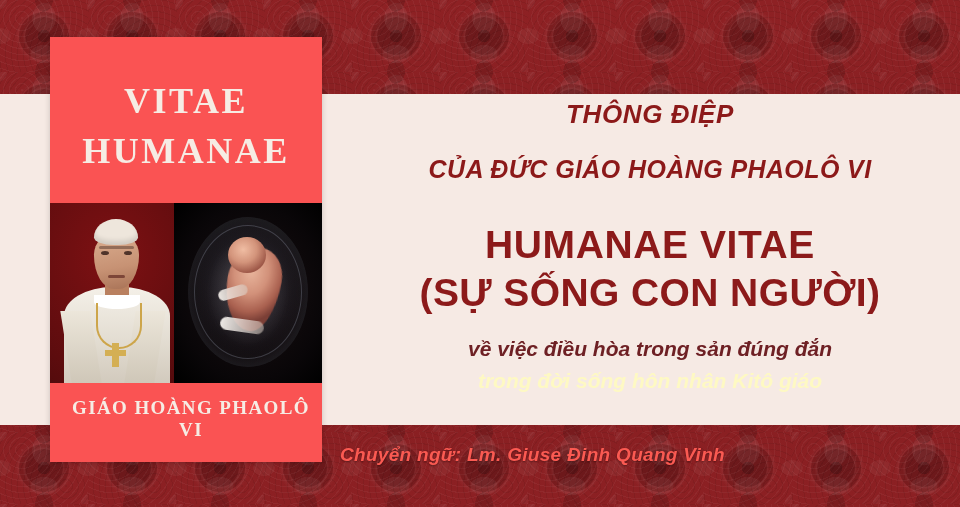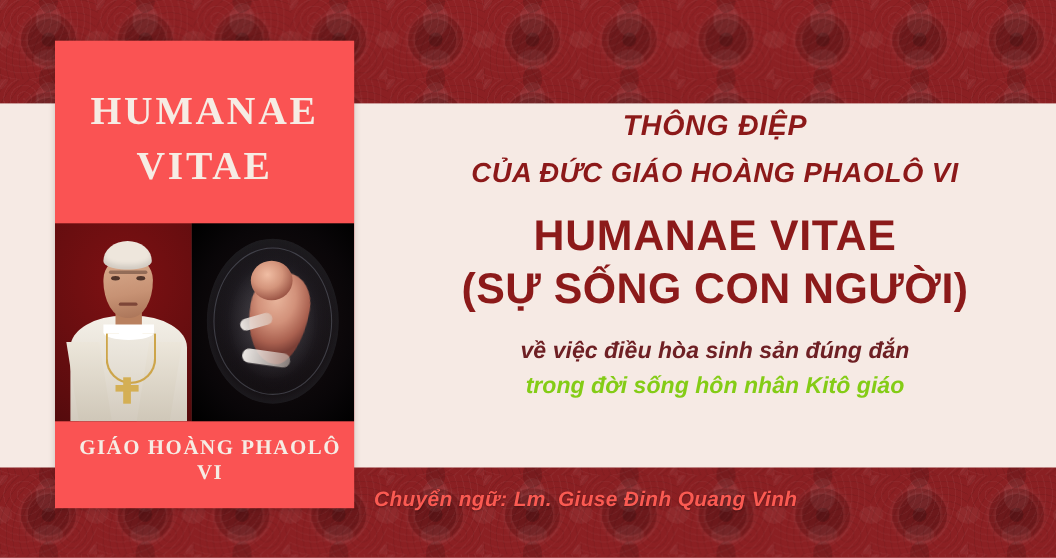--- a/index.html
+++ b/index.html
@@ -285,29 +285,29 @@
   }
   .kicker-1 {
     margin-top: 4px;
     font-size: 26px;
     font-weight: bold;
     font-style: italic;
     letter-spacing: .6px;
     line-height: 1.28;
   }
   .kicker-2 {
-    margin-top: 10px;
+    margin-top: 22px;
     font-size: 25px;
     font-weight: bold;
     font-style: italic;
     letter-spacing: .4px;
     line-height: 1.28;
   }
   .main-title {
-    margin-top: 18px;
+    margin-top: 36px;
     font-size: 39px;
     font-weight: bold;
     letter-spacing: .6px;
     line-height: 1.22;
     color: #8c1a1a;
   }
   .main-title-2 {
     margin-top: 0;
     font-size: 39px;
     font-weight: bold;
@@ -321,21 +321,21 @@
     font-weight: bold;
     font-style: italic;
     line-height: 1.5;
     color: #6e2024;
   }
   .sub-2 {
     font-size: 21px;
     font-weight: bold;
     font-style: italic;
     line-height: 1.5;
-    color: #84cc16;
+    color: #fef9c3;
   }
 
   
   .credit {
     position: absolute;
     left: 340px;
     top: 444px;
     width: 620px;
     text-align: left;
     color: #fb5a52;
@@ -350,22 +350,22 @@
 <body>
 
 <div class="poster">
 
   <div class="bg-pattern"></div>
 
   <div class="cream-panel"></div>
 
   <div class="book-cover">
     <div class="book-title">
+      <div>VITAE</div>
       <div>HUMANAE</div>
-      <div>VITAE</div>
     </div>
 
     <div class="book-photos">
       <div class="photo photo-pope">
         <div class="pope-body"></div>
         <div class="pope-mozetta-l"></div>
         <div class="pope-mozetta-r"></div>
         <div class="pope-neck"></div>
         <div class="pope-collar"></div>
         <div class="pope-face"></div>
@@ -388,19 +388,19 @@
     </div>
 
     <div class="book-author">GIÁO HOÀNG PHAOLÔ VI</div>
   </div>
 
   <div class="text-block">
     <div class="kicker-1">THÔNG ĐIỆP</div>
     <div class="kicker-2">CỦA ĐỨC GIÁO HOÀNG PHAOLÔ VI</div>
     <div class="main-title">HUMANAE VITAE</div>
     <div class="main-title-2">(SỰ SỐNG CON NGƯỜI)</div>
-    <div class="sub-1">về việc điều hòa sinh sản đúng đắn</div>
+    <div class="sub-1">về việc điều hòa trong sản đúng đắn</div>
     <div class="sub-2">trong đời sống hôn nhân Kitô giáo</div>
   </div>
 
   <div class="credit">Chuyển ngữ: Lm. Giuse Đinh Quang Vinh</div>
 
 </div>
 
 </body></html>

